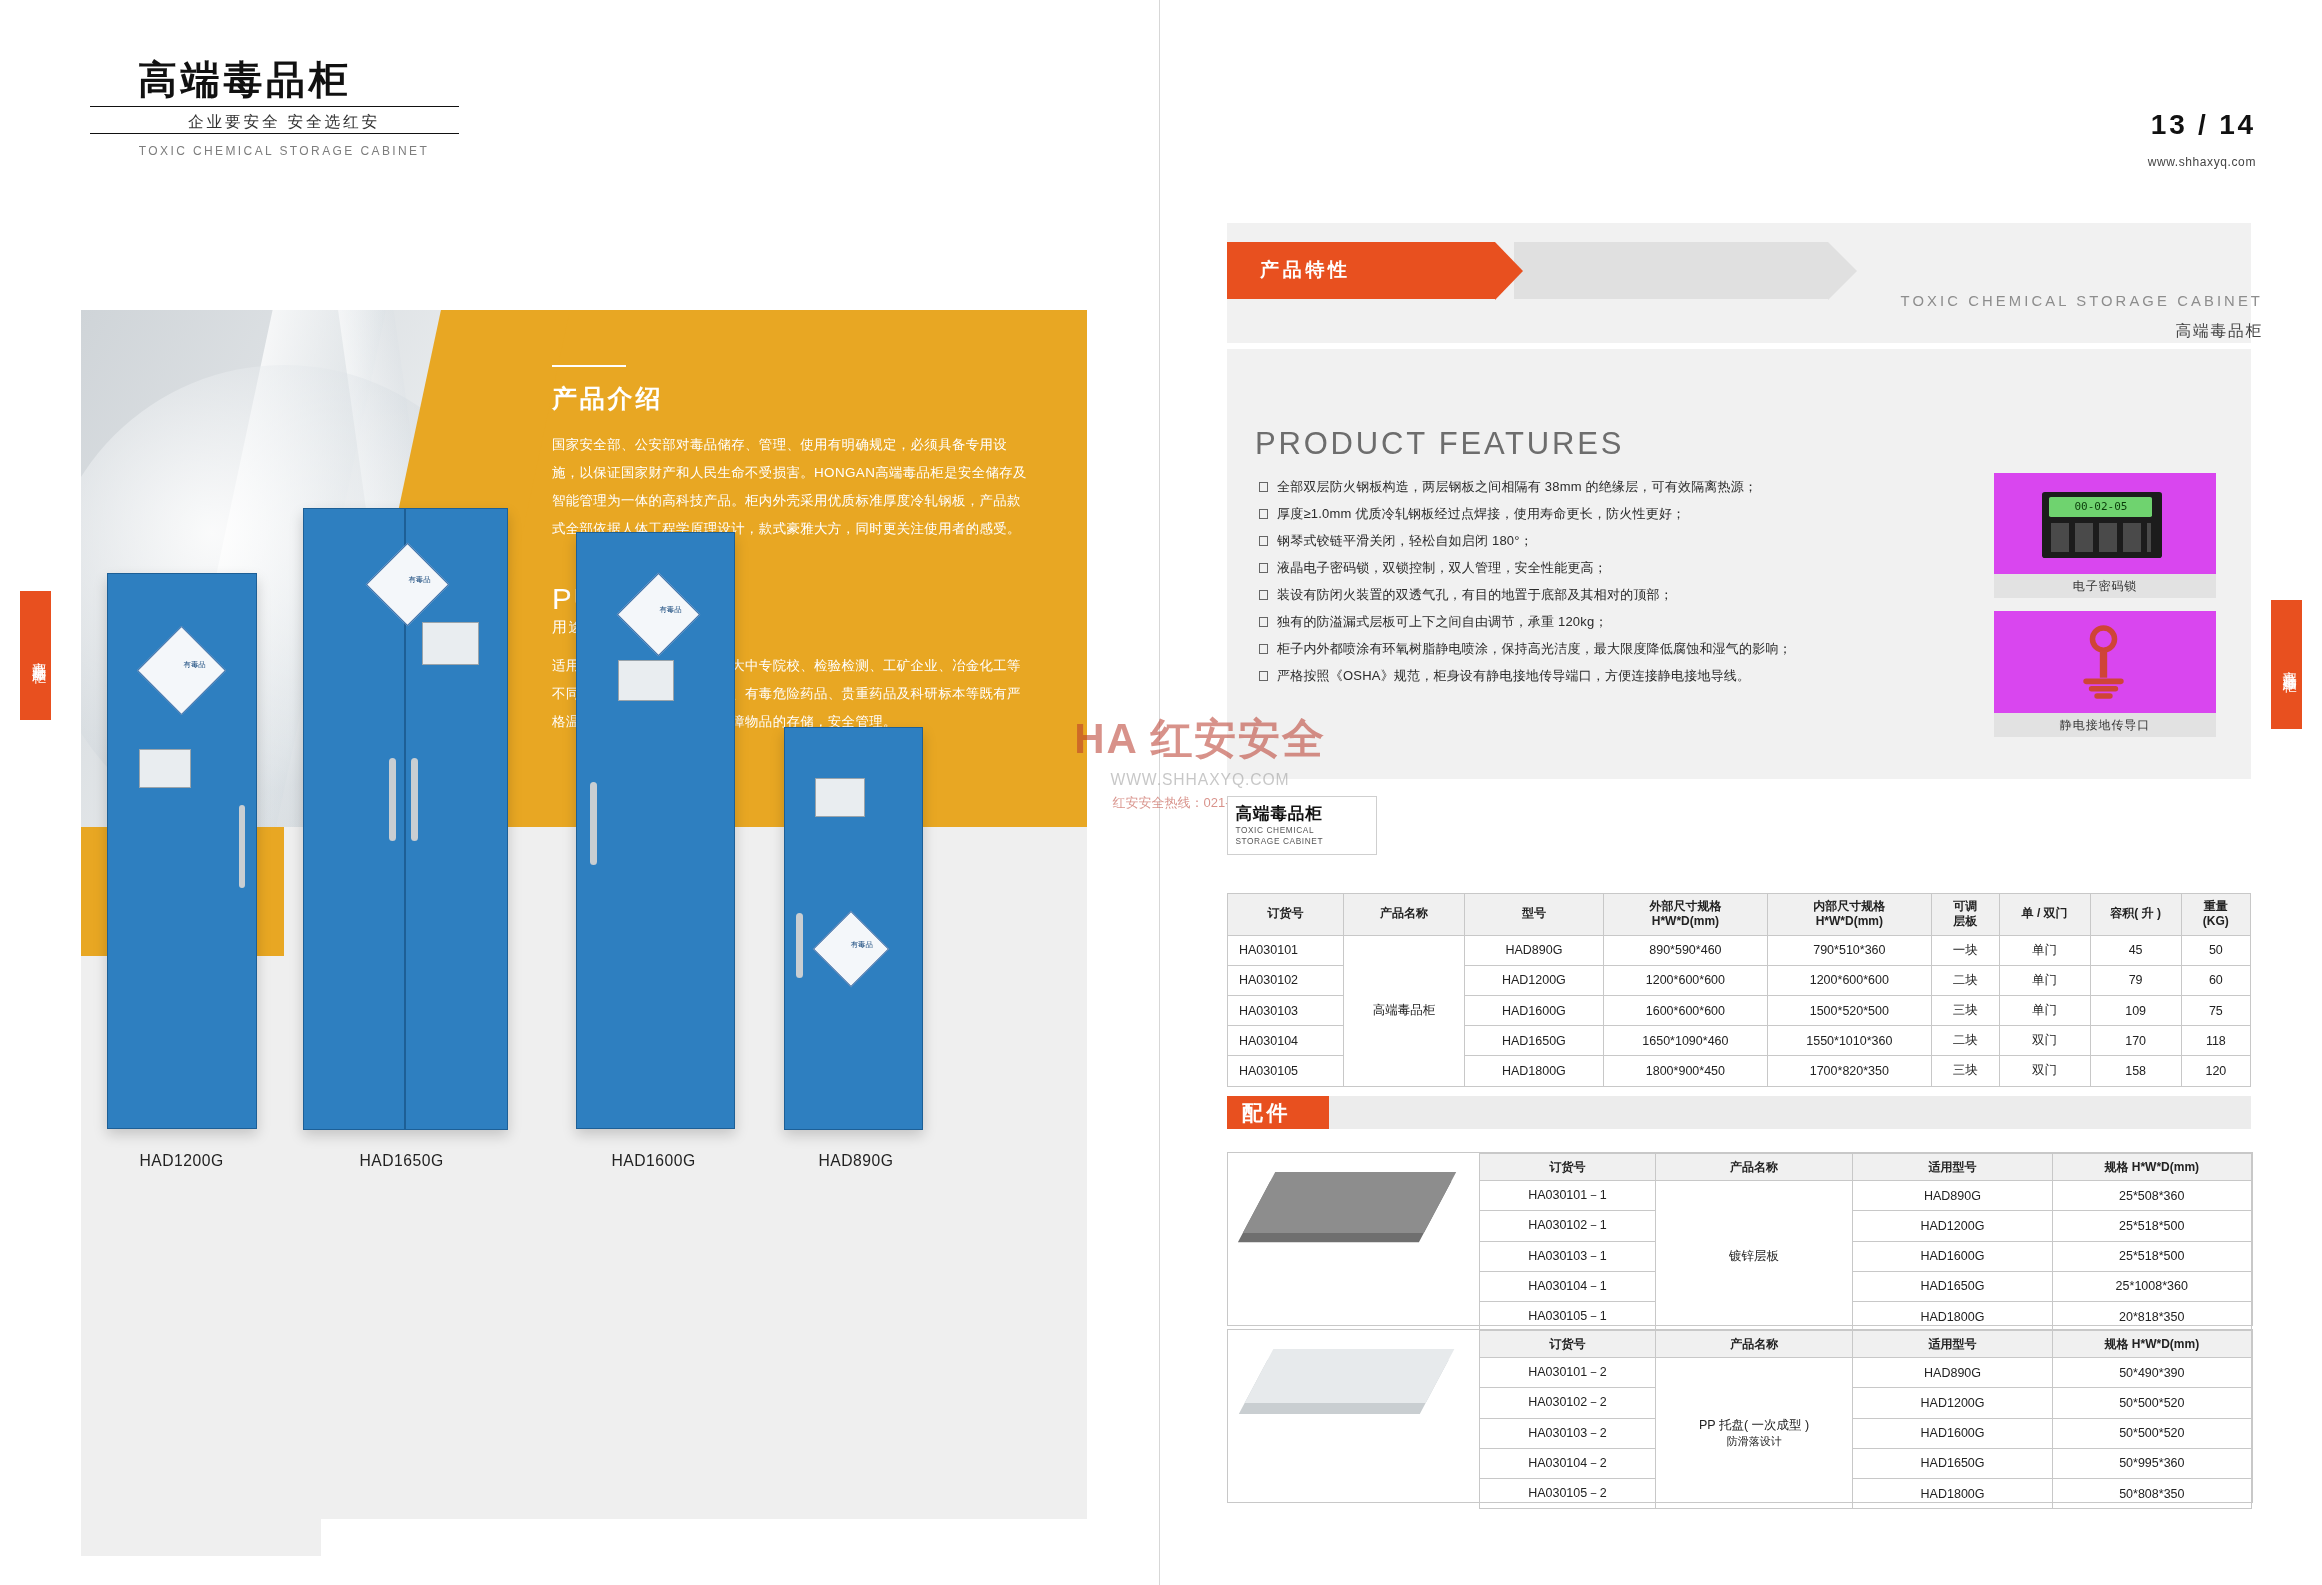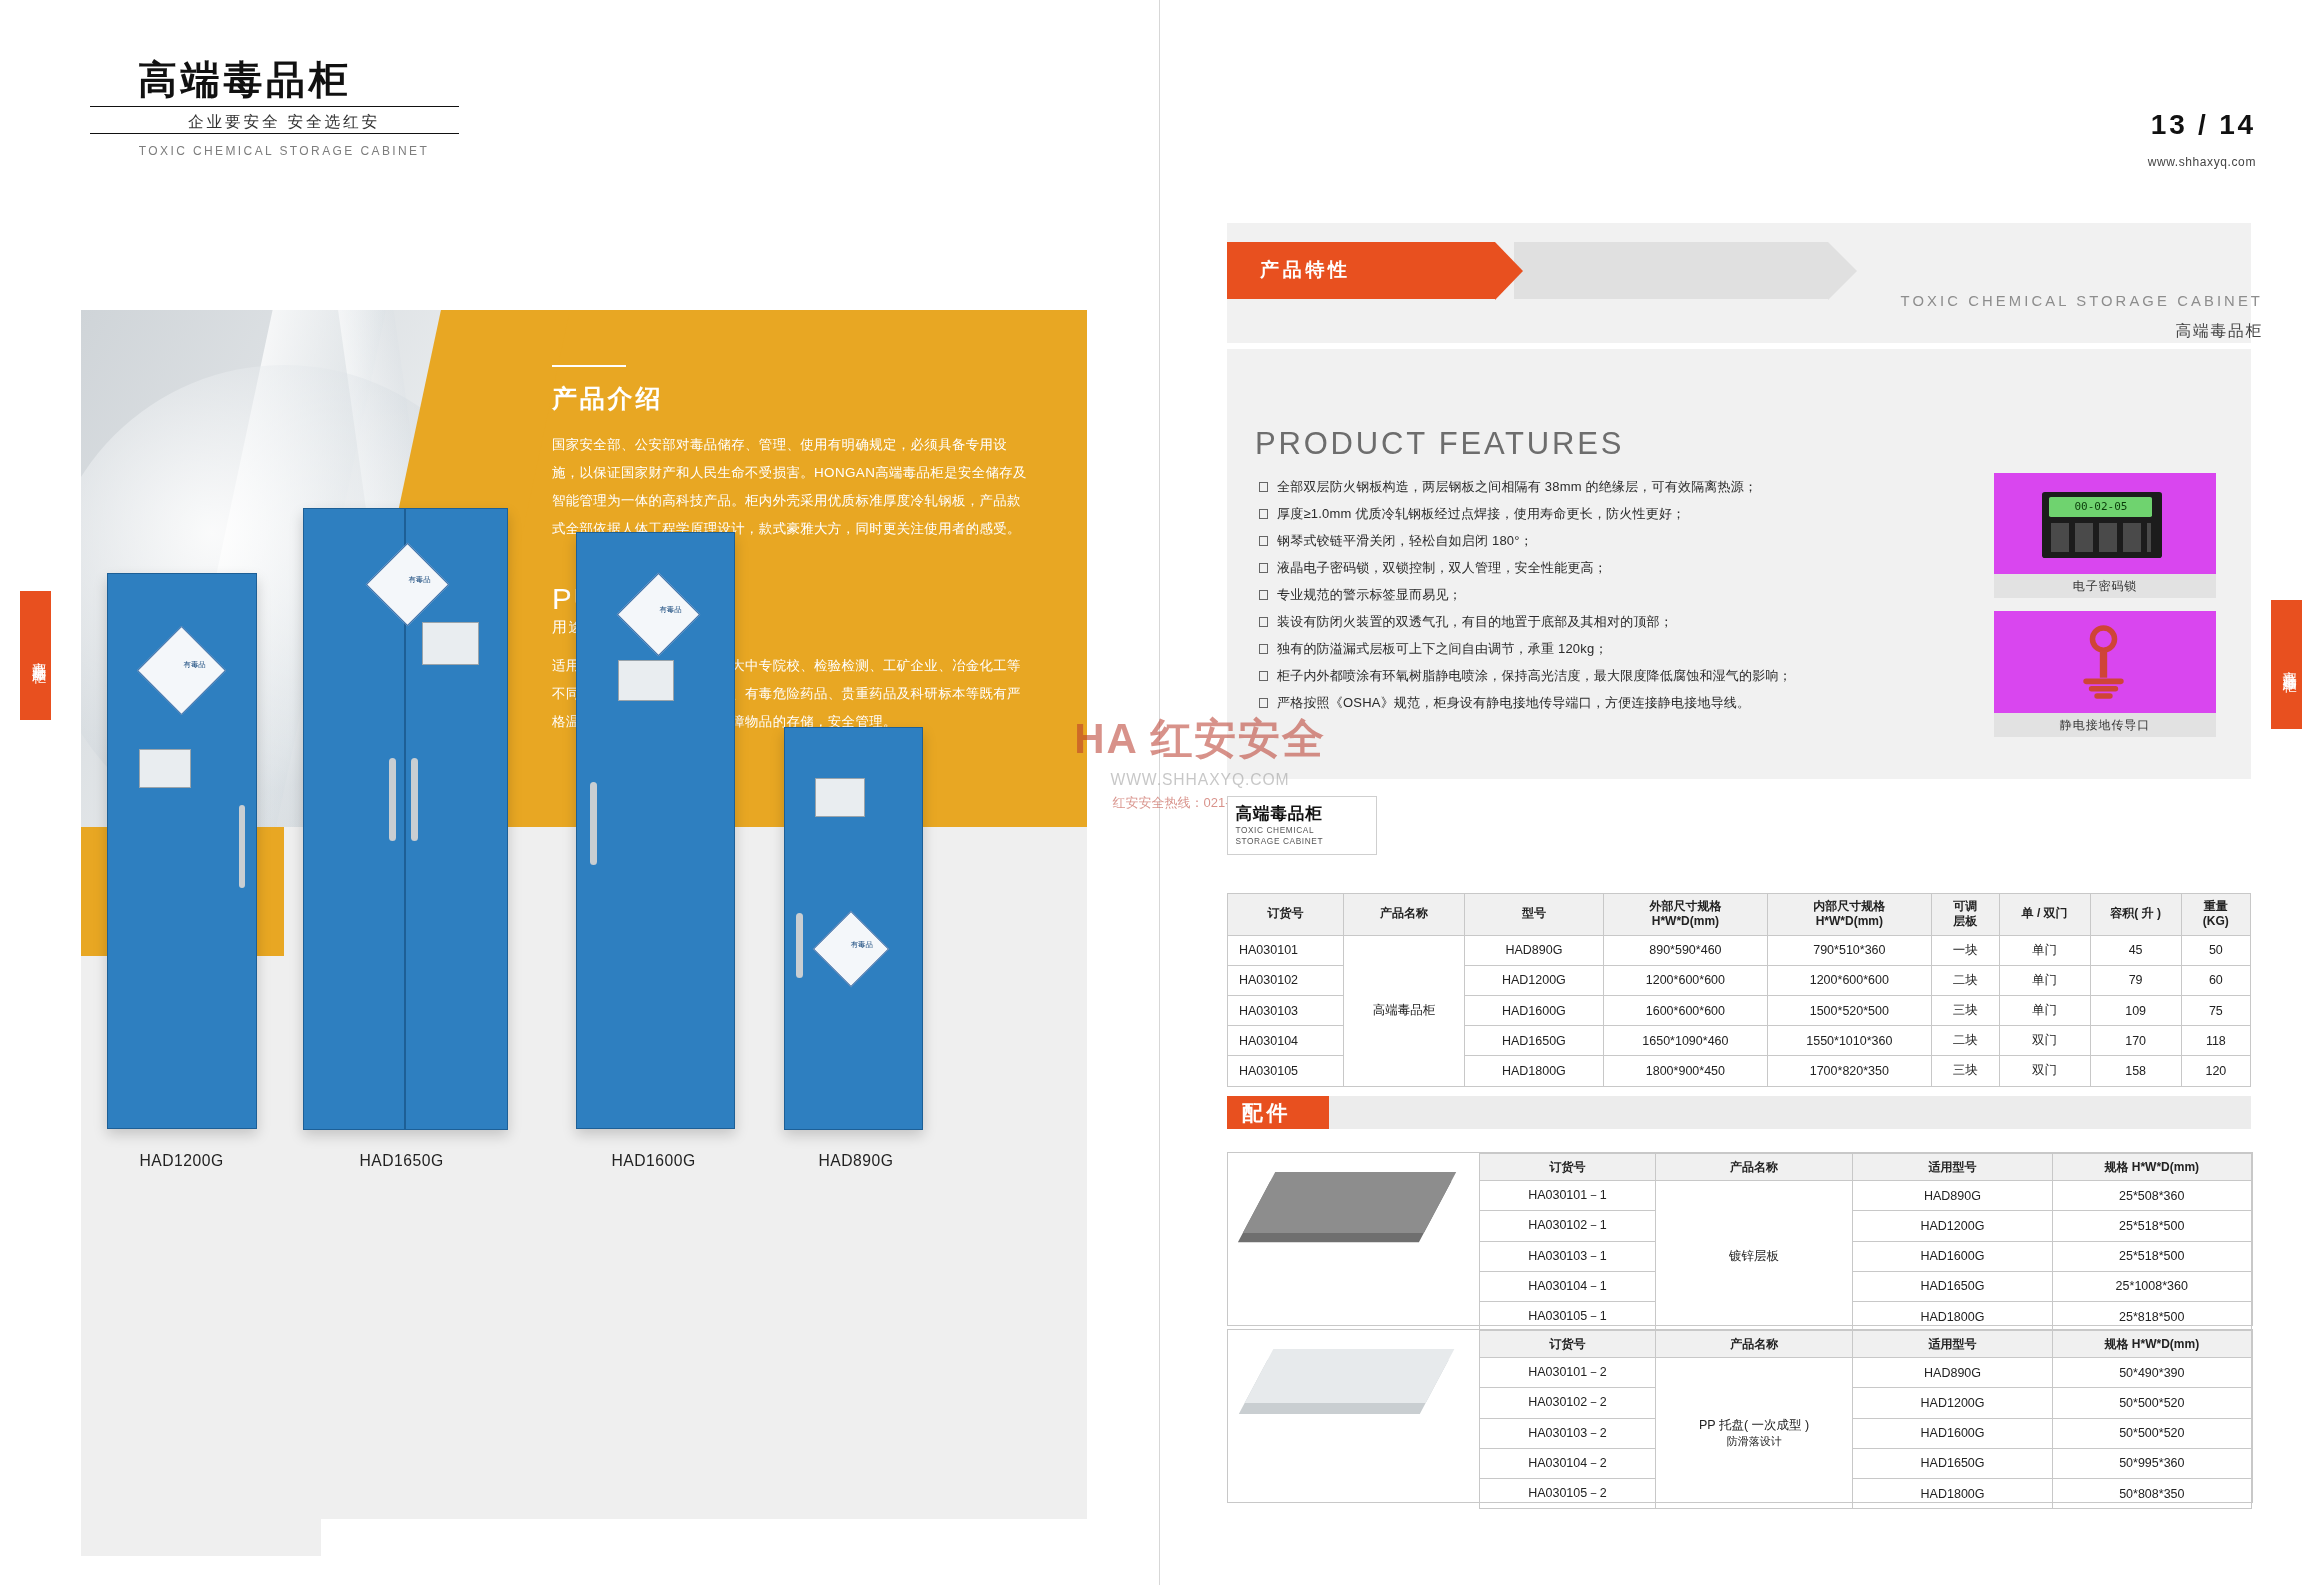--- a/index.html
+++ b/index.html
@@ -215,21 +215,20 @@
   <div class="feat-en">TOXIC CHEMICAL STORAGE CABINET</div>
   <div class="feat-cn">高端毒品柜</div>
 
   <div class="feat-body"></div>
   <div class="pf-title">PRODUCT FEATURES</div>
   <div class="feat-list">
     <div class="feat-item">全部双层防火钢板构造，两层钢板之间相隔有 38mm 的绝缘层，可有效隔离热源；</div>
     <div class="feat-item">厚度≥1.0mm 优质冷轧钢板经过点焊接，使用寿命更长，防火性更好；</div>
     <div class="feat-item">钢琴式铰链平滑关闭，轻松自如启闭 180°；</div>
     <div class="feat-item">液晶电子密码锁，双锁控制，双人管理，安全性能更高；</div>
-    <div class="feat-item">专业规范的警示标签显而易见；</div>
     <div class="feat-item">装设有防闭火装置的双透气孔，有目的地置于底部及其相对的顶部；</div>
     <div class="feat-item">独有的防溢漏式层板可上下之间自由调节，承重 120kg；</div>
     <div class="feat-item">柜子内外都喷涂有环氧树脂静电喷涂，保持高光洁度，最大限度降低腐蚀和湿气的影响；</div>
     <div class="feat-item">严格按照《OSHA》规范，柜身设有静电接地传导端口，方便连接静电接地导线。</div>
   </div>
 
   <div class="pic-box" style="left:1994px;top:473px;">
     <div class="keypad">
       <div class="kp-screen">00-02-05</div>
       <div class="kp-keys"></div>
@@ -381,21 +380,21 @@
           <td>25*518*500</td>
         </tr>
         <tr>
           <td>HA030104－1</td>
           <td>HAD1650G</td>
           <td>25*1008*360</td>
         </tr>
         <tr>
           <td>HA030105－1</td>
           <td>HAD1800G</td>
-          <td>25*818*500</td>
+          <td>20*818*350</td>
         </tr>
       </tbody>
     </table>
   </div>
 
   <div class="acc-block" style="top:1329px;height:172px;">
     <div class="acc-img">
       <div class="shelf3d pp"></div>
     </div>
     <table class="acc-table">

